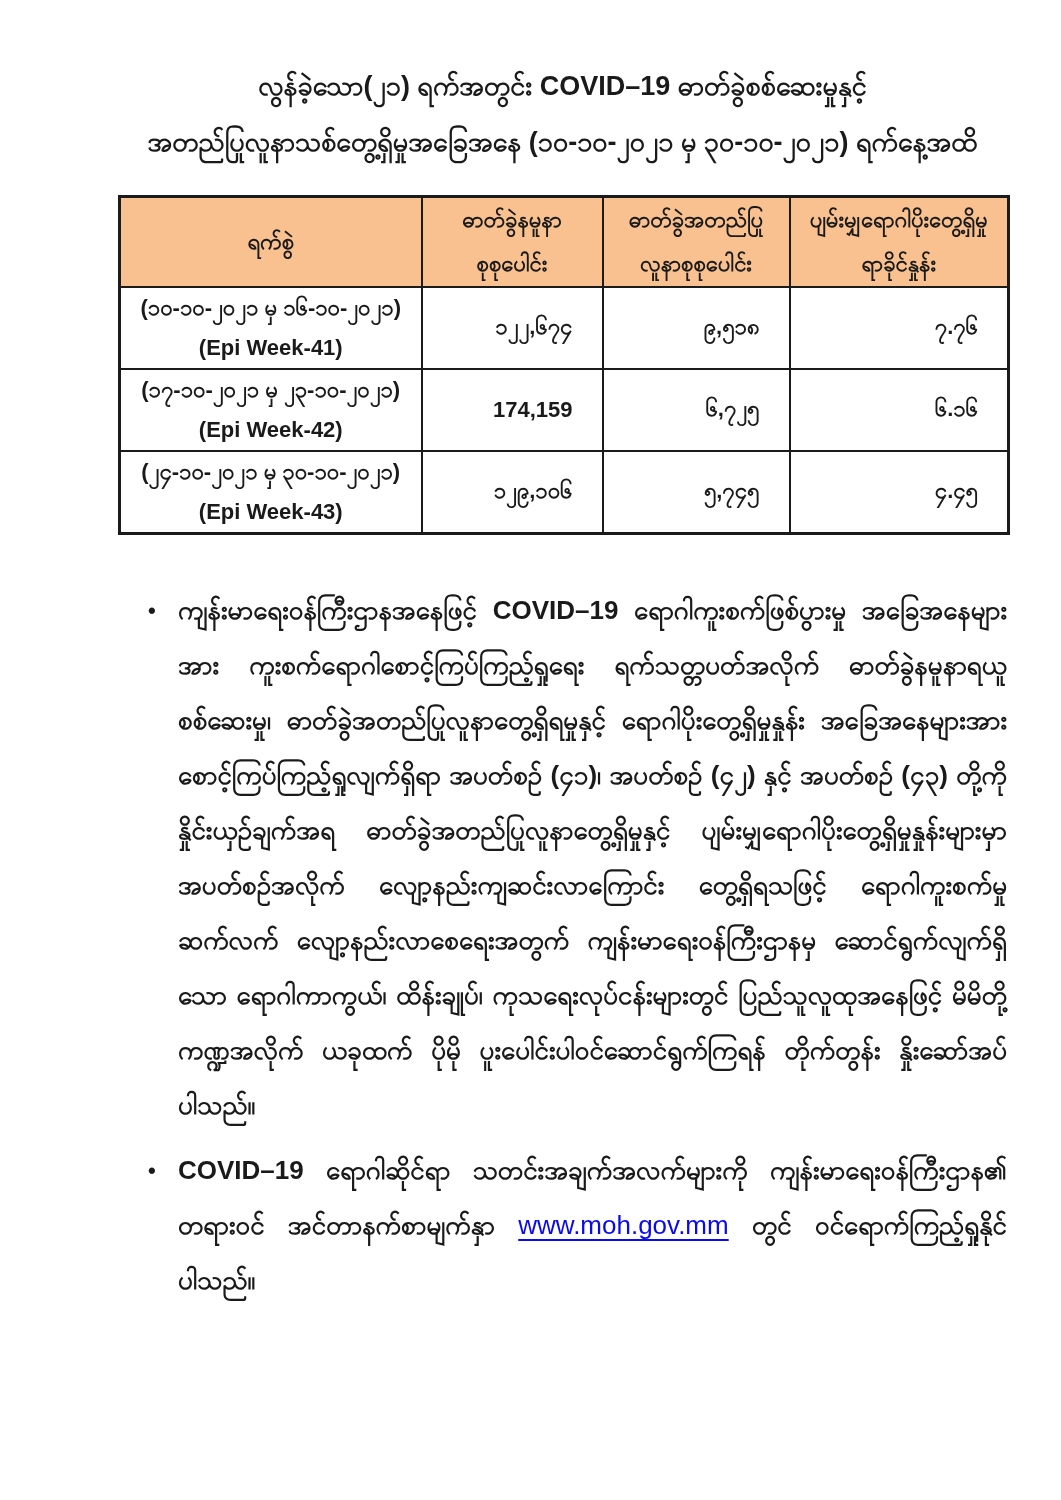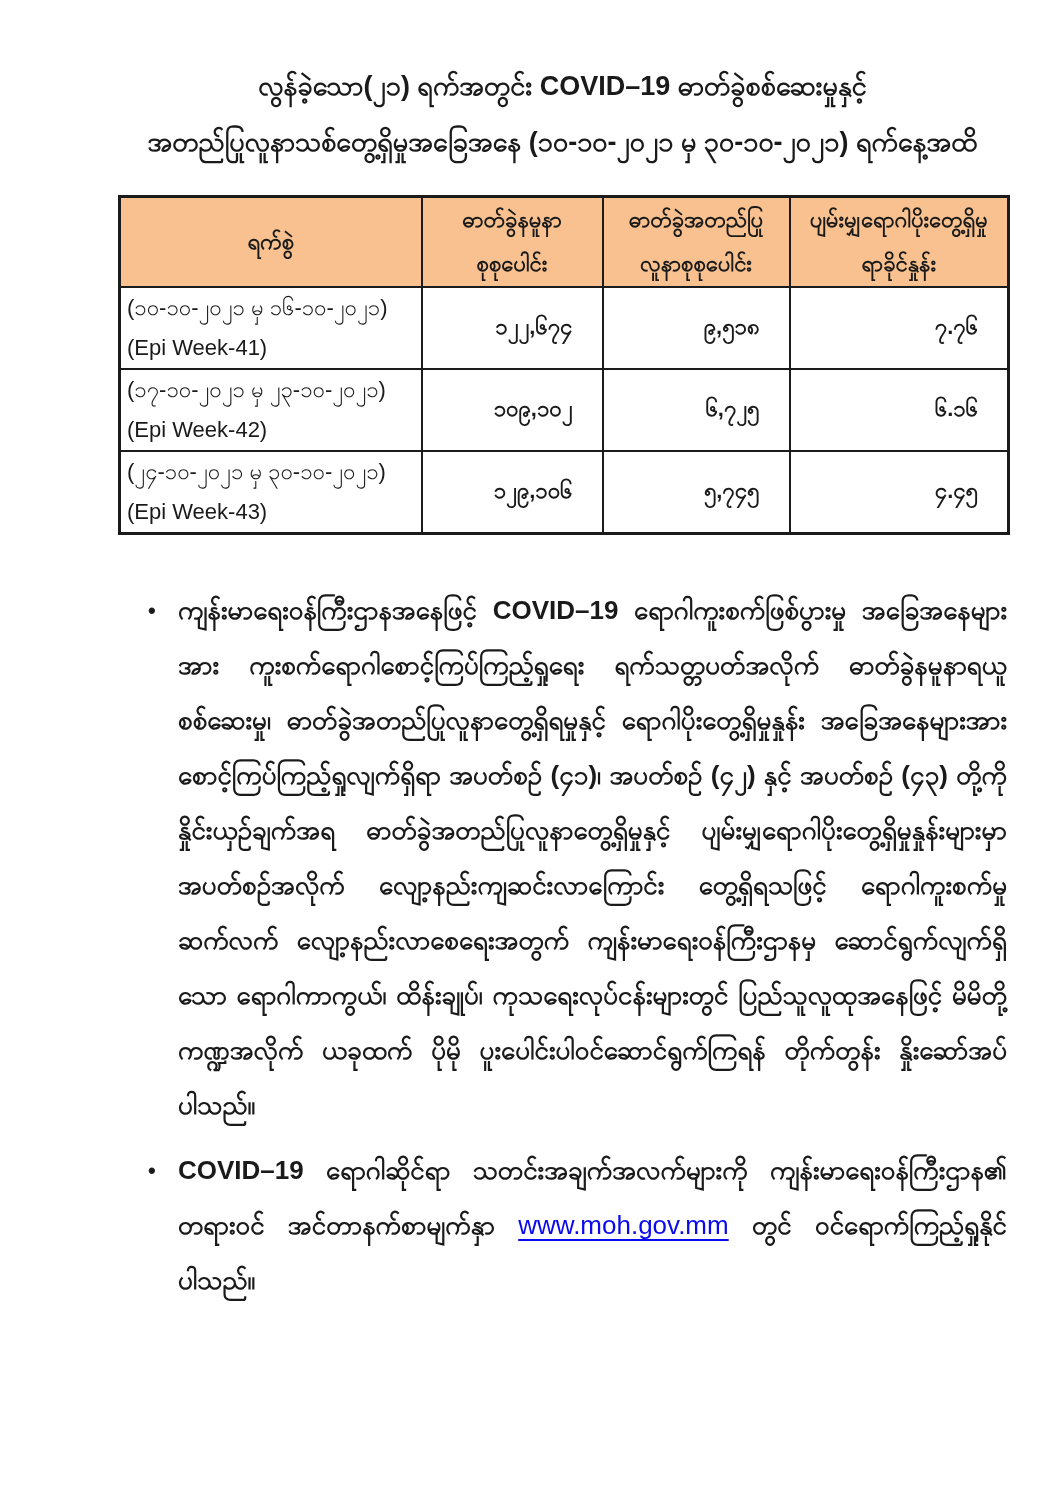--- a/index.html
+++ b/index.html
@@ -46,23 +46,24 @@
     font-weight: 700;
     text-align: center;
     line-height: 44px;
     height: 85px;
     padding: 0 14px;
   }
   .stats-table tbody tr {
     height: 80px;
   }
   .cell-date {
+    text-align: center;
     line-height: 40px;
     padding: 0 6px;
-    font-weight: 400;
+    font-weight: 700;
   }
   .cell-num {
     text-align: right;
     padding-right: 29px;
     font-weight: 600;
   }
   
   .bullets {
     margin-top: 48px;
     width: 889px;
@@ -131,21 +132,21 @@
         </td>
         <td class="cell-num">၁၂၂,၆၇၄</td>
         <td class="cell-num">၉,၅၁၈</td>
         <td class="cell-num">၇.၇၆</td>
       </tr>
       <tr>
         <td class="cell-date">
           <div>(၁၇-၁၀-၂၀၂၁ မှ ၂၃-၁၀-၂၀၂၁)</div>
           <div>(Epi Week-42)</div>
         </td>
-        <td class="cell-num">၁၀၉,၁၀၂</td>
+        <td class="cell-num">174,159</td>
         <td class="cell-num">၆,၇၂၅</td>
         <td class="cell-num">၆.၁၆</td>
       </tr>
       <tr>
         <td class="cell-date">
           <div>(၂၄-၁၀-၂၀၂၁ မှ ၃၀-၁၀-၂၀၂၁)</div>
           <div>(Epi Week-43)</div>
         </td>
         <td class="cell-num">၁၂၉,၁၀၆</td>
         <td class="cell-num">၅,၇၄၅</td>

